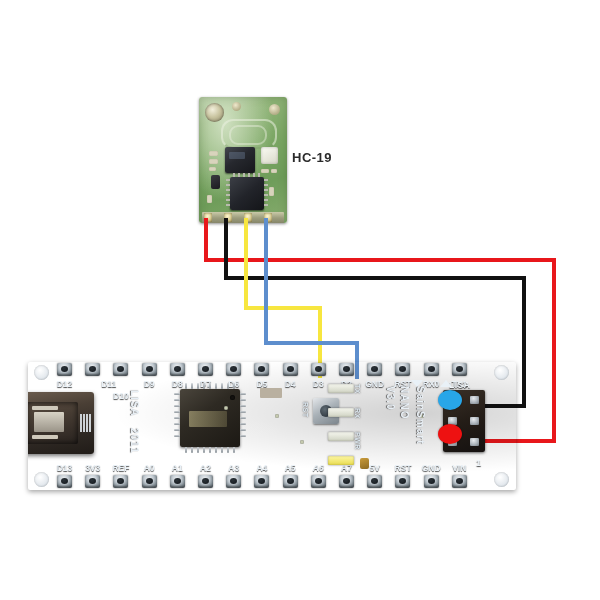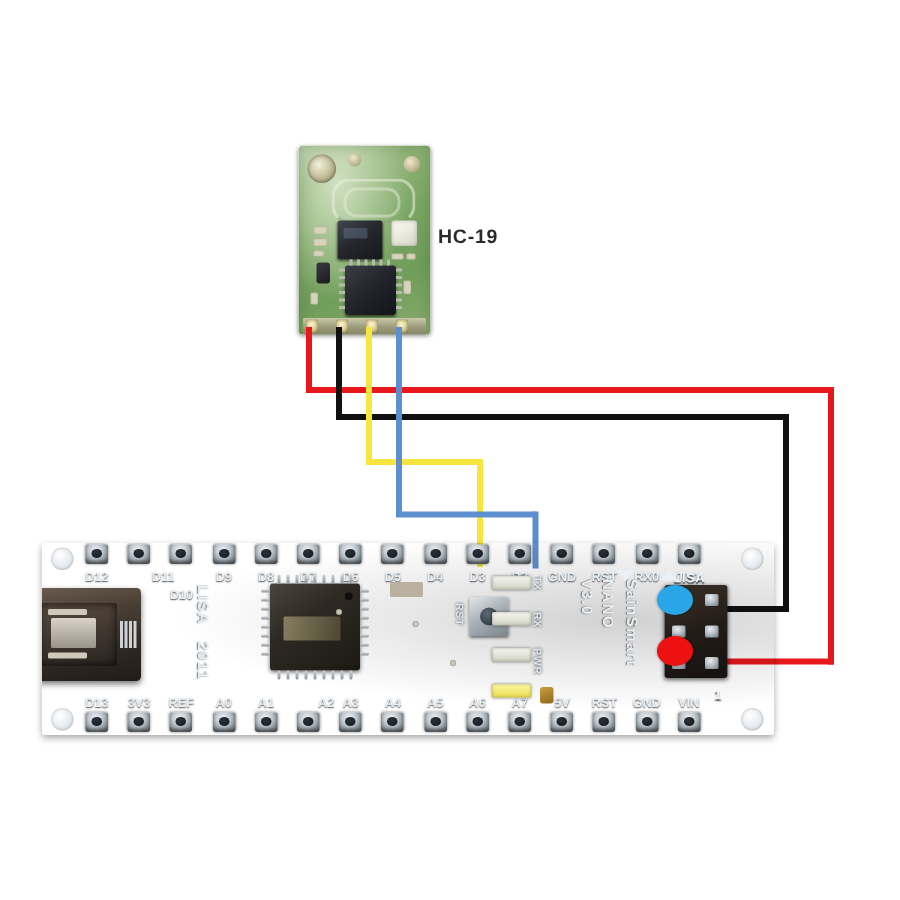--- a/index.html
+++ b/index.html
@@ -362,21 +362,21 @@
         <div class="pin" style="left: 367.4px; top: 0px;"></div>
         <div class="pin" style="left: 395.6px; top: 0px;"></div>
         <div class="pin" style="left: 423.8px; top: 0px;"></div>
       </div>
     <div id="bottom-pin-labels" style="position: absolute; left: 0px; top: 0px; width: 488px;">
         <div class="pinlabel" style="left: 23.5px; top: 101px;">D13</div>
         <div class="pinlabel" style="left: 51.7px; top: 101px;">3V3</div>
         <div class="pinlabel" style="left: 79.9px; top: 101px;">REF</div>
         <div class="pinlabel" style="left: 108.1px; top: 101px;">A0</div>
         <div class="pinlabel" style="left: 136.3px; top: 101px;">A1</div>
-        <div class="pinlabel" style="left: 164.5px; top: 101px; margin-left: 12px;">A2</div>
+        <div class="pinlabel" style="left: 164.5px; top: 101px;">A2</div>
         <div class="pinlabel" style="left: 192.7px; top: 101px;">A3</div>
         <div class="pinlabel" style="left: 220.9px; top: 101px;">A4</div>
         <div class="pinlabel" style="left: 249.1px; top: 101px;">A5</div>
         <div class="pinlabel" style="left: 277.3px; top: 101px; font-style: italic;">A6</div>
         <div class="pinlabel" style="left: 305.5px; top: 101px;">A7</div>
         <div class="pinlabel" style="left: 333.7px; top: 101px;">5V</div>
         <div class="pinlabel" style="left: 361.9px; top: 101px;">RST</div>
         <div class="pinlabel" style="left: 390.1px; top: 101px;">GND</div>
         <div class="pinlabel" style="left: 418.3px; top: 101px;">VIN</div>
       </div>

